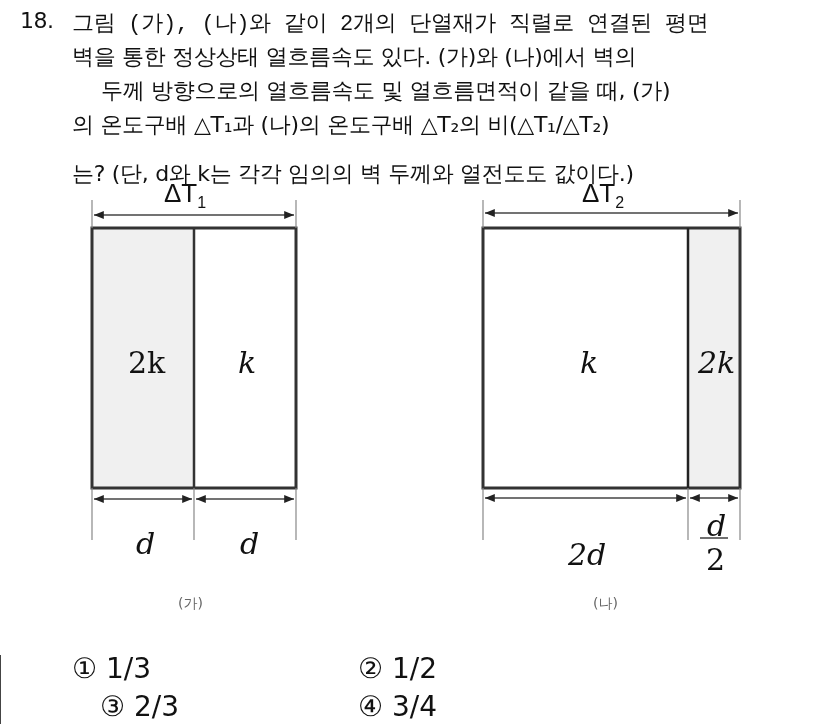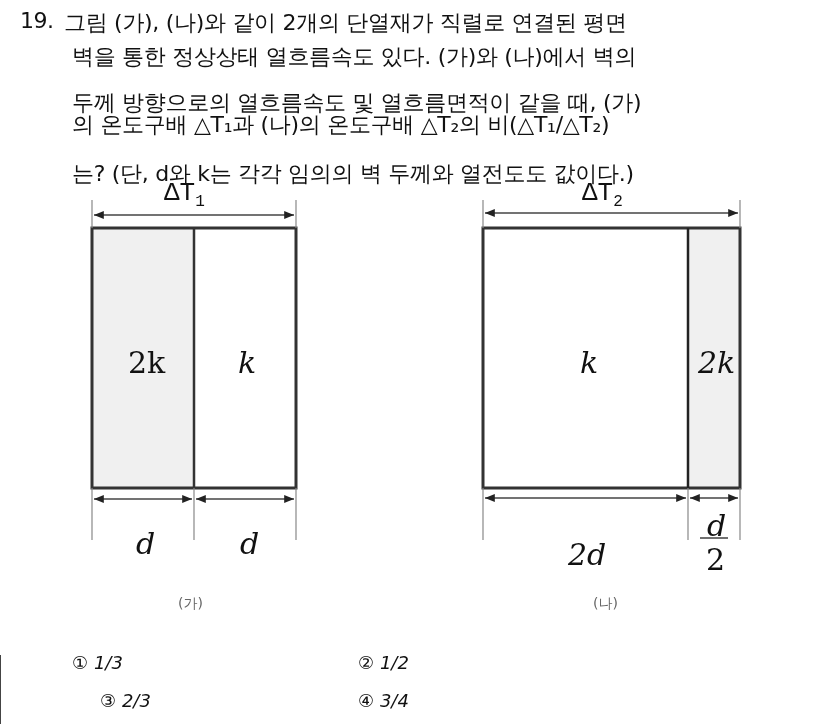--- a/index.html
+++ b/index.html
@@ -1,33 +1,33 @@
 <!DOCTYPE html>
 <html><head>
 <meta charset="utf-8">
 <style>
   html, body { margin:0; padding:0; background:#ffffff; }
   body { width:826px; height:724px; position:relative; overflow:hidden;
          font-family:"DejaVu Sans", sans-serif; color:#111; }
   .q-num { position:absolute; left:20px; top:8px; font-size:22px; letter-spacing:-0.5px; }
   .q-line { position:absolute; left:72px; font-size:22px; white-space:nowrap; letter-spacing:-0.3px; }
-  .fig-label { position:absolute; font-family:Liberation Mono, monospace; font-size:26px;text-align:right; }
+  .fig-label { position:absolute; font-family:Liberation Sans, sans-serif; font-size:26px;text-align:right; }
   .fig-label sub { font-size:16px; }
   .inner { position:absolute; font-family:"DejaVu Serif", serif; font-style:italic; font-size:30px; }
   .caption { position:absolute; font-size:14px; color:#666; }
-  .choice { position:absolute; font-size:18px; white-space:nowrap;font-style:italic; }
+  .choice { position:absolute; font-size:28px; white-space:nowrap; }
   .left-rule { position:absolute; left:0; top:655px; width:1px; height:69px; background:#444; }
 </style>
 </head>
 <body>
 
-<div class="q-num">19.</div>
-<div class="q-line" style="left:64px;top:8px;">그림 (가), (나)와 같이 2개의 단열재가 직렬로 연결된 평면</div>
+<div class="q-num">18.</div>
+<div class="q-line" style="left:72px;top:8px;font-family:Liberation Mono, monospace;">그림 (가), (나)와 같이 2개의 단열재가 직렬로 연결된 평면</div>
 <div class="q-line" style="top:42px;">벽을 통한 정상상태 열흐름속도 있다. (가)와 (나)에서 벽의</div>
-<div class="q-line" style="top:88px;">두께 방향으로의 열흐름속도 및 열흐름면적이 같을 때, (가)</div>
+<div class="q-line" style="top:76px;margin-left:29px;">두께 방향으로의 열흐름속도 및 열흐름면적이 같을 때, (가)</div>
 <div class="q-line" style="top:110px;">의 온도구배 △T₁과 (나)의 온도구배 △T₂의 비(△T₁/△T₂)</div>
 <div class="q-line" style="top:159px;">는? (단, d와 k는 각각 임의의 벽 두께와 열전도도 값이다.)</div>
 
 <svg style="position:absolute;left:0;top:0;" width="826" height="640">
   <defs>
     <marker id="ah" viewBox="0 0 10 10" refX="10" refY="5" markerWidth="7" markerHeight="7" orient="auto-start-reverse">
       <path d="M0,1 L10,5 L0,9 z" fill="#222"></path>
     </marker>
   </defs>
 

